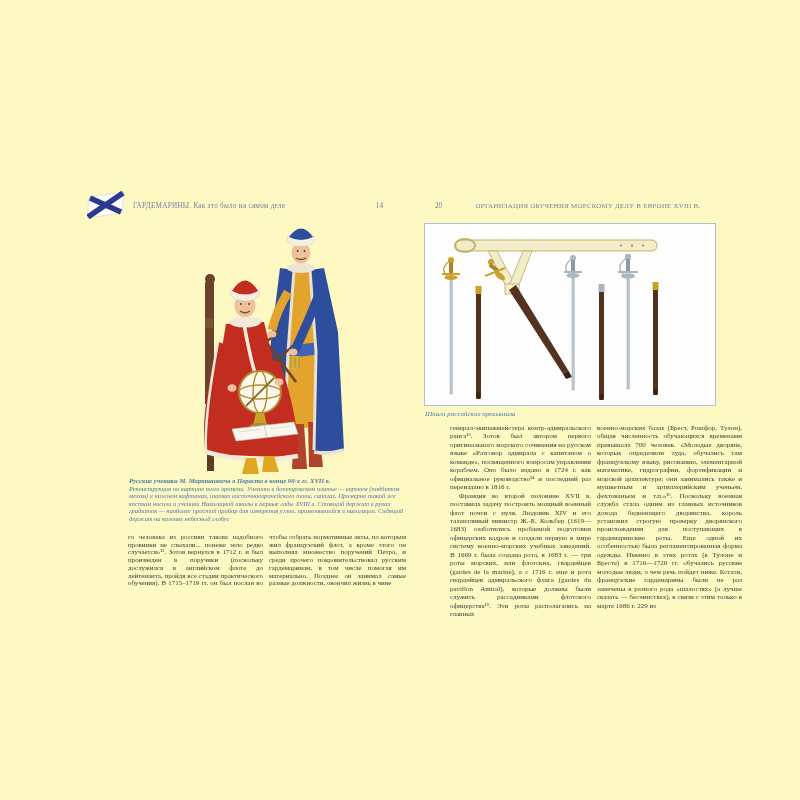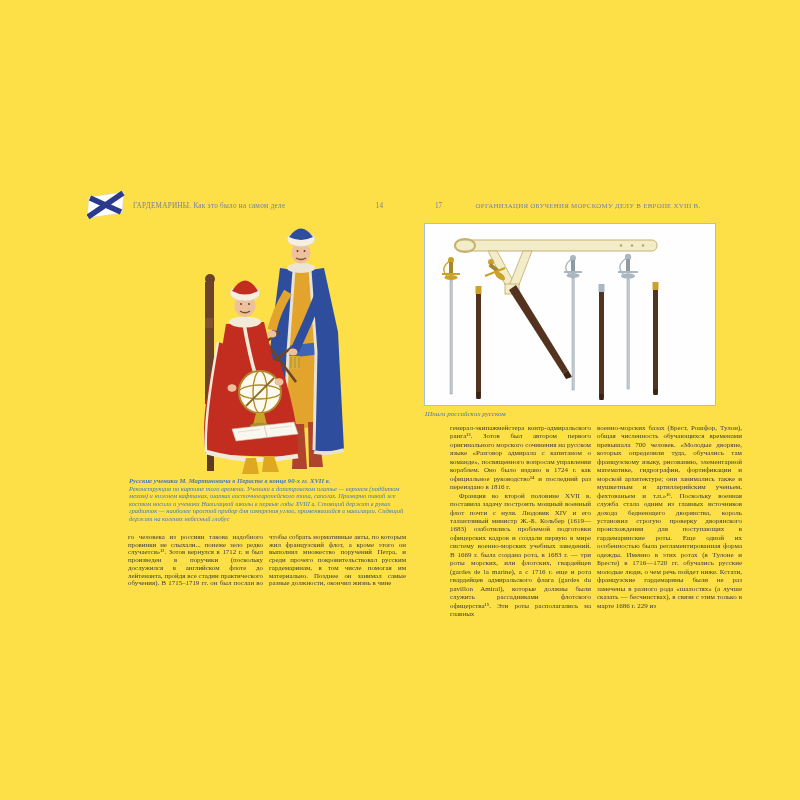--- a/index.html
+++ b/index.html
@@ -1,16 +1,16 @@
 <!DOCTYPE html>
 <html><head>
 <meta charset="utf-8">
 <style>
   html,body{margin:0;padding:0;background:#ffffff;}
-  .canvas{position:relative;width:800px;height:800px;background:#fde047;overflow:hidden;
+  .canvas{position:relative;width:800px;height:800px;background:#fef9c3;overflow:hidden;
           font-family:"Liberation Serif","DejaVu Serif",serif;}
   .abs{position:absolute;}
   .runhead{font-size:7.2px;color:#72809f;letter-spacing:.25px;white-space:nowrap;}
   .pagenum{font-size:7.2px;color:#72809f;}
   .caption{font-style:italic;color:#4879ad;}
   .caption .cap-title{font-weight:bold;font-size:6.7px;line-height:8px;}
   .caption .cap-body{font-size:6.5px;line-height:7.4px;}
   .bodycol{font-size:6.9px;line-height:7.7px;color:#3c3c3c;text-align:justify;overflow:hidden;}
   .bodycol-r{font-size:7px;line-height:8.45px;color:#3c3c3c;text-align:justify;overflow:hidden;margin-left:26px;}
   .bodycol-r p{margin:0;}
@@ -119,21 +119,21 @@
       <div class="cap-title">Русские ученики М. Мартиновича в Перасте в конце 90-х гг. XVII в.</div>
       <div class="cap-body">Реконструкция по картине того времени. Ученики в допетровском платье — верхнем (подбитом мехом) и нижнем кафтанах, шапках восточноевропейского типа, сапогах. Примерно такой же костюм носили и ученики Навигацкой школы в первые годы XVIII в. Стоящий держит в руках градшток — наиболее простой прибор для измерения углов, применявшийся в навигации. Сидящий держит на коленях небесный глобус</div>
     </div>
 
     <div class="abs bodycol" style="left:43px;top:345px;width:135px;height:55px;">го человека из россиян такова надобного провинки не слыхали... понеже зело редко случается»¹². Зотов вернулся в 1712 г. и был произведен в поручики (поскольку дослужился в английском флоте до лейтенанта, пройдя все стадии практического обучения). В 1715–1719 гг. он был послан во Францию,</div>
     <div class="abs bodycol" style="left:184px;top:345px;width:137px;height:55px;">чтобы собрать нормативные акты, по которым жил французский флот, а кроме этого он выполнял множество поручений Петра, и среди прочего покровительствовал русским гардемаринам, в том числе помогая им материально. Позднее он занимал самые разные должности, окончил жизнь в чине</div>
   </div>
 
   <div class="abs" style="left:420px;top:188px;width:300px;height:430px;">
 
-    <div class="abs pagenum" style="left:15px;top:14px;">17</div>
+    <div class="abs pagenum" style="left:15px;top:14px;">20</div>
     <div class="abs runhead" style="left:38px;top:14px;width:260px;text-align:center;font-size:6.9px;">ОРГАНИЗАЦИЯ ОБУЧЕНИЯ МОРСКОМУ ДЕЛУ В ЕВРОПЕ XVIII В.</div>
 
     <div class="abs figbox" style="left:4px;top:35px;width:290px;height:181px;">
       <svg width="290" height="181" viewBox="0 0 290 181">
 
         <g>
           <rect x="30" y="16" width="202" height="11" rx="5" fill="#f3ecc9" stroke="#c6b26e" stroke-width="1"></rect>
           <ellipse cx="40" cy="21.5" rx="10" ry="6.5" fill="none" stroke="#c6b26e" stroke-width="2"></ellipse>
           <circle cx="196" cy="21.5" r="1.2" fill="#b8a25c"></circle>
           <circle cx="207" cy="21.5" r="1.2" fill="#b8a25c"></circle>
@@ -192,21 +192,21 @@
         </g>
 
         <g>
           <rect x="228" y="58" width="5" height="113" rx="2.2" fill="#53331f"></rect>
           <rect x="227.5" y="58" width="6" height="8" fill="#c9a227"></rect>
           <rect x="228.5" y="165" width="4" height="6" fill="#3a2315"></rect>
         </g>
       </svg>
     </div>
 
-    <div class="abs figcap" style="left:5px;top:222px;">Шпаги российских русском</div>
+    <div class="abs figcap" style="left:5px;top:222px;">Шпаги российских превышала</div>
 
     <div class="abs bodycol-r" style="left:4px;top:236px;width:141px;height:192px;">
       <p>генерал-экипажмейстера контр-адмиральского ранга¹³. Зотов был автором первого оригинального морского сочинения на русском языке «Разговор адмирала с капитаном о команде», посвященного вопросам управления кораблем. Оно было издано в 1724 г. как официальное руководство¹⁴ и последний раз переиздано в 1816 г.</p>
       <p class="indent">Франция во второй половине XVII в. поставила задачу построить мощный военный флот почти с нуля. Людовик XIV и его талантливый министр Ж.-Б. Кольбер (1619—1683) озаботились проблемой подготовки офицерских кадров и создали первую в мире систему военно-морских учебных заведений. В 1669 г. была создана рота, в 1683 г. — три роты морских, или флотских, гвардейцев (gardes de la marine), а с 1716 г. еще и рота гвардейцев адмиральского флага (gardes du pavillon Amiral), которые должны были служить рассадниками флотского офицерства¹⁵. Эти роты располагались на главных</p>
     </div>
     <div class="abs bodycol-r" style="left:151px;top:236px;width:145px;height:192px;">военно-морских базах (Брест, Рошфор, Тулон), общая численность обучающихся временами превышала 700 человек. «Молодые дворяне, которых определили туда, обучались там французскому языку, рисованию, элементарной математике, гидрографии, фортификации и морской архитектуре; они занимались также и мушкетным и артиллерийским ученьем, фехтованьем и т.п.»¹⁶. Поскольку военная служба стала одним из главных источников дохода беднеющего дворянства, король установил строгую проверку дворянского происхождения для поступающих в гардемаринские роты. Еще одной их особенностью была регламентированная форма одежды. Именно в этих ротах (в Тулоне и Бресте) в 1716—1720 гг. обучались русские молодые люди, о чем речь пойдет ниже. Кстати, французские гардемарины были не раз замечены в разного рода «шалостях» (а лучше сказать — бесчинствах), в связи с этим только в марте 1686 г. 229 из</div>
   </div>
 
 </div>
 

